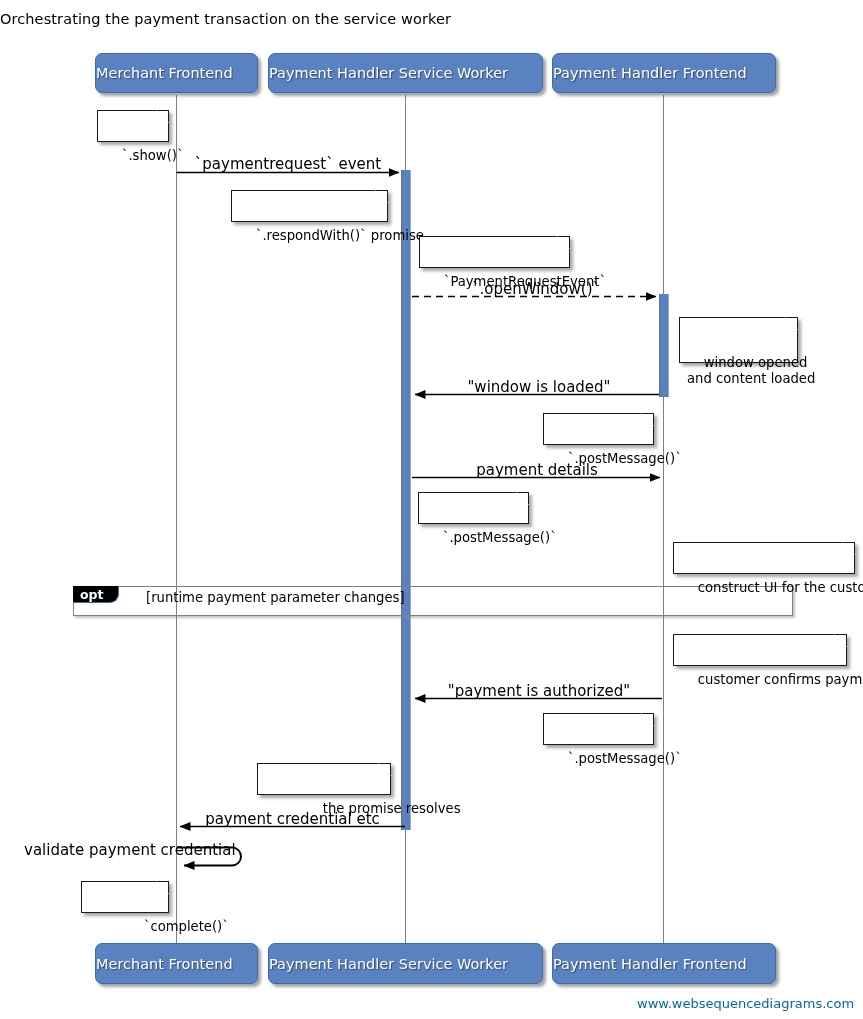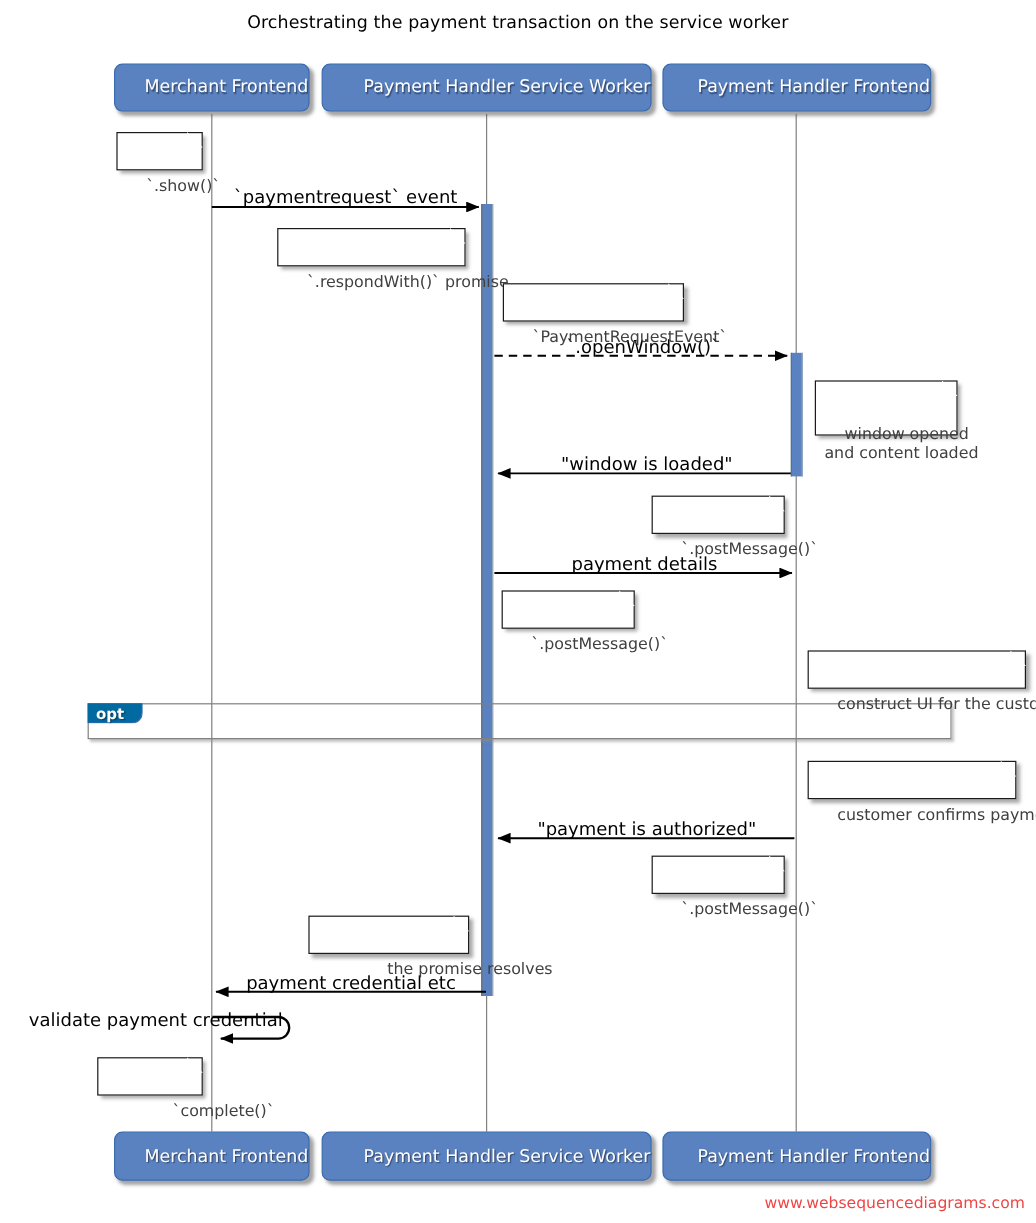--- a/index.html
+++ b/index.html
@@ -26,39 +26,38 @@
     left: 0; top: 0;
     width: 863px;
     height: 1019px;
   }
   
   .title {
     position: absolute;
     left: 0;
     top: 11px;
     width: 863px;
-    text-align: center;
     font-size: 14.5px;
     font-family: "DejaVu Sans", sans-serif;
     font-weight: normal;
     color: #000;
     letter-spacing: 0.1px;
   }
   
   .participant {
     position: absolute;
     box-sizing: border-box;
     background: #5b82c0;
     border: 1px solid #3a6bb0;
     border-radius: 7px;
     color: #ffffff;
     font-size: 14.5px;
     display: flex;
     align-items: center;
-    justify-content: flex-end;
+    justify-content: flex-start;
     box-shadow: 3px 3px 3px rgba(90,90,90,0.55);
     text-shadow: 1px 1px 1px rgba(0,0,0,0.45);
     white-space: nowrap;
   }
   
   .lifeline {
     position: absolute;
     width: 1px;
     background: #808080;
   }
@@ -74,21 +73,21 @@
   .note {
     position: absolute;
     box-sizing: border-box;
     background: #ffffff;
     border: 1px solid #1a1a1a;
     font-size: 13.2px;
     line-height: 16px;
     padding: 5px 7px 5px 7px;
     box-shadow: 3px 3px 3px rgba(110,110,110,0.6);
     white-space: pre;
-    color: #404040;
+    color: #000000;
   }
   .note::after {
     content: "";
     position: absolute;
     right: -1px;
     top: -1px;
     width: 0; height: 0;
     border-left: 13px solid #ffffff;
     border-top: 13px solid transparent;
     box-sizing: border-box;
@@ -116,21 +115,21 @@
   .fragment {
     position: absolute;
     box-sizing: border-box;
     border: 1px solid #808080;
     background: transparent;
     box-shadow: 2px 2px 2px rgba(140,140,140,0.5);
   }
   .fragment-tab {
     position: absolute;
     box-sizing: border-box;
-    background: #0369a1;
+    background: #000000;
     border: 1px solid #3a6bb0;
     border-top: none;
     border-left: none;
     border-bottom-right-radius: 9px;
     color: #ffffff;
     font-size: 12.5px;
     font-weight: bold;
     display: flex;
     align-items: center;
     padding-left: 7px;
@@ -139,21 +138,21 @@
   .fragment-cond {
     position: absolute;
     font-size: 13.2px;
     color: #000;
     white-space: nowrap;
   }
   
   .footer {
     position: absolute;
     font-size: 13px;
-    color: #ef4444;
+    color: #0369a1;
     white-space: nowrap;
   }
 </style>
 </head>
 <body>
 
 <div id="diagram">
 
   <div class="title">Orchestrating the payment transaction on the service worker</div>
 
@@ -224,20 +223,23 @@
   </div>
 
   <div class="msglabel right" style="left:0px; top:841px; width:172px;margin-left:24px;">
     <span>validate payment credential</span>
   </div>
 
   <div class="fragment" style="left:73px; top:586px; width:720px; height:30px;"></div>
   <div class="fragment-tab" style="left:73px; top:586px; width:46px; height:17px;">
     <span>opt</span>
   </div>
+  <div class="fragment-cond" style="left:146px; top:590px;">
+    <span>[runtime payment parameter changes]</span>
+  </div>
 
   <div class="note" style="left:97px; top:110px; width:72px; height:32px;">
     <span class="fold">
       
     </span>
     <span>`.show()`</span>
   </div>
 
   <div class="note" style="left:231px; top:190px; width:157px; height:32px;">
     <span class="fold">

